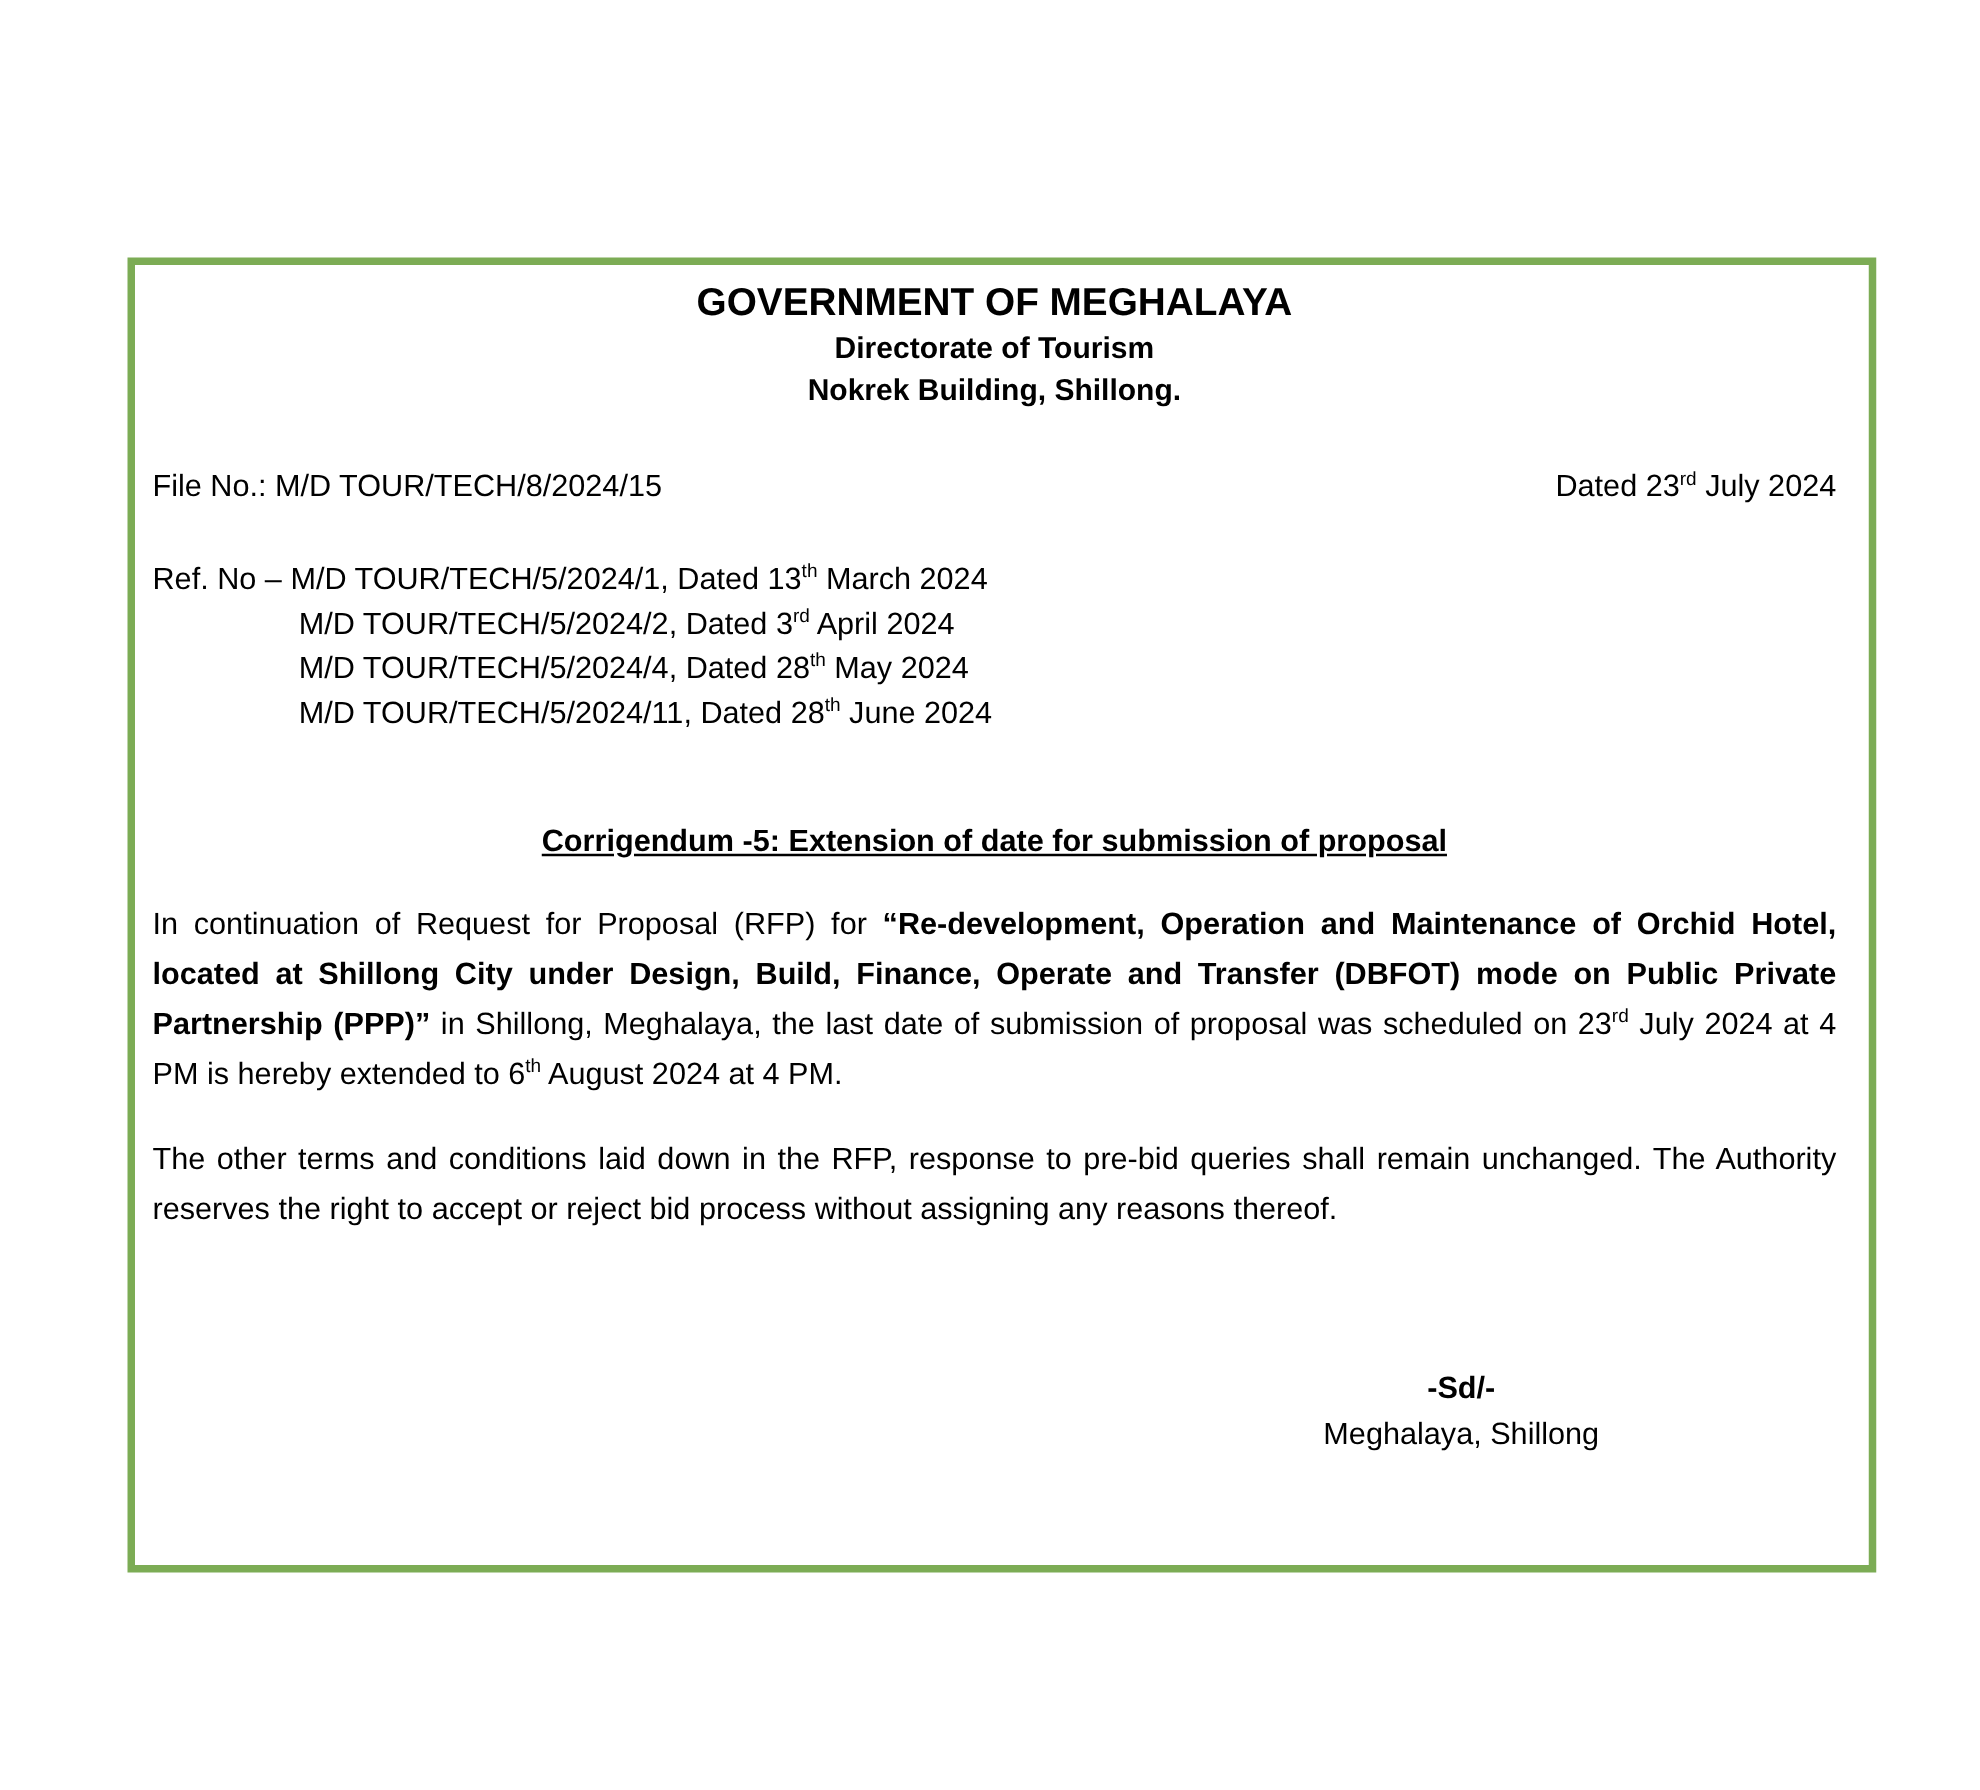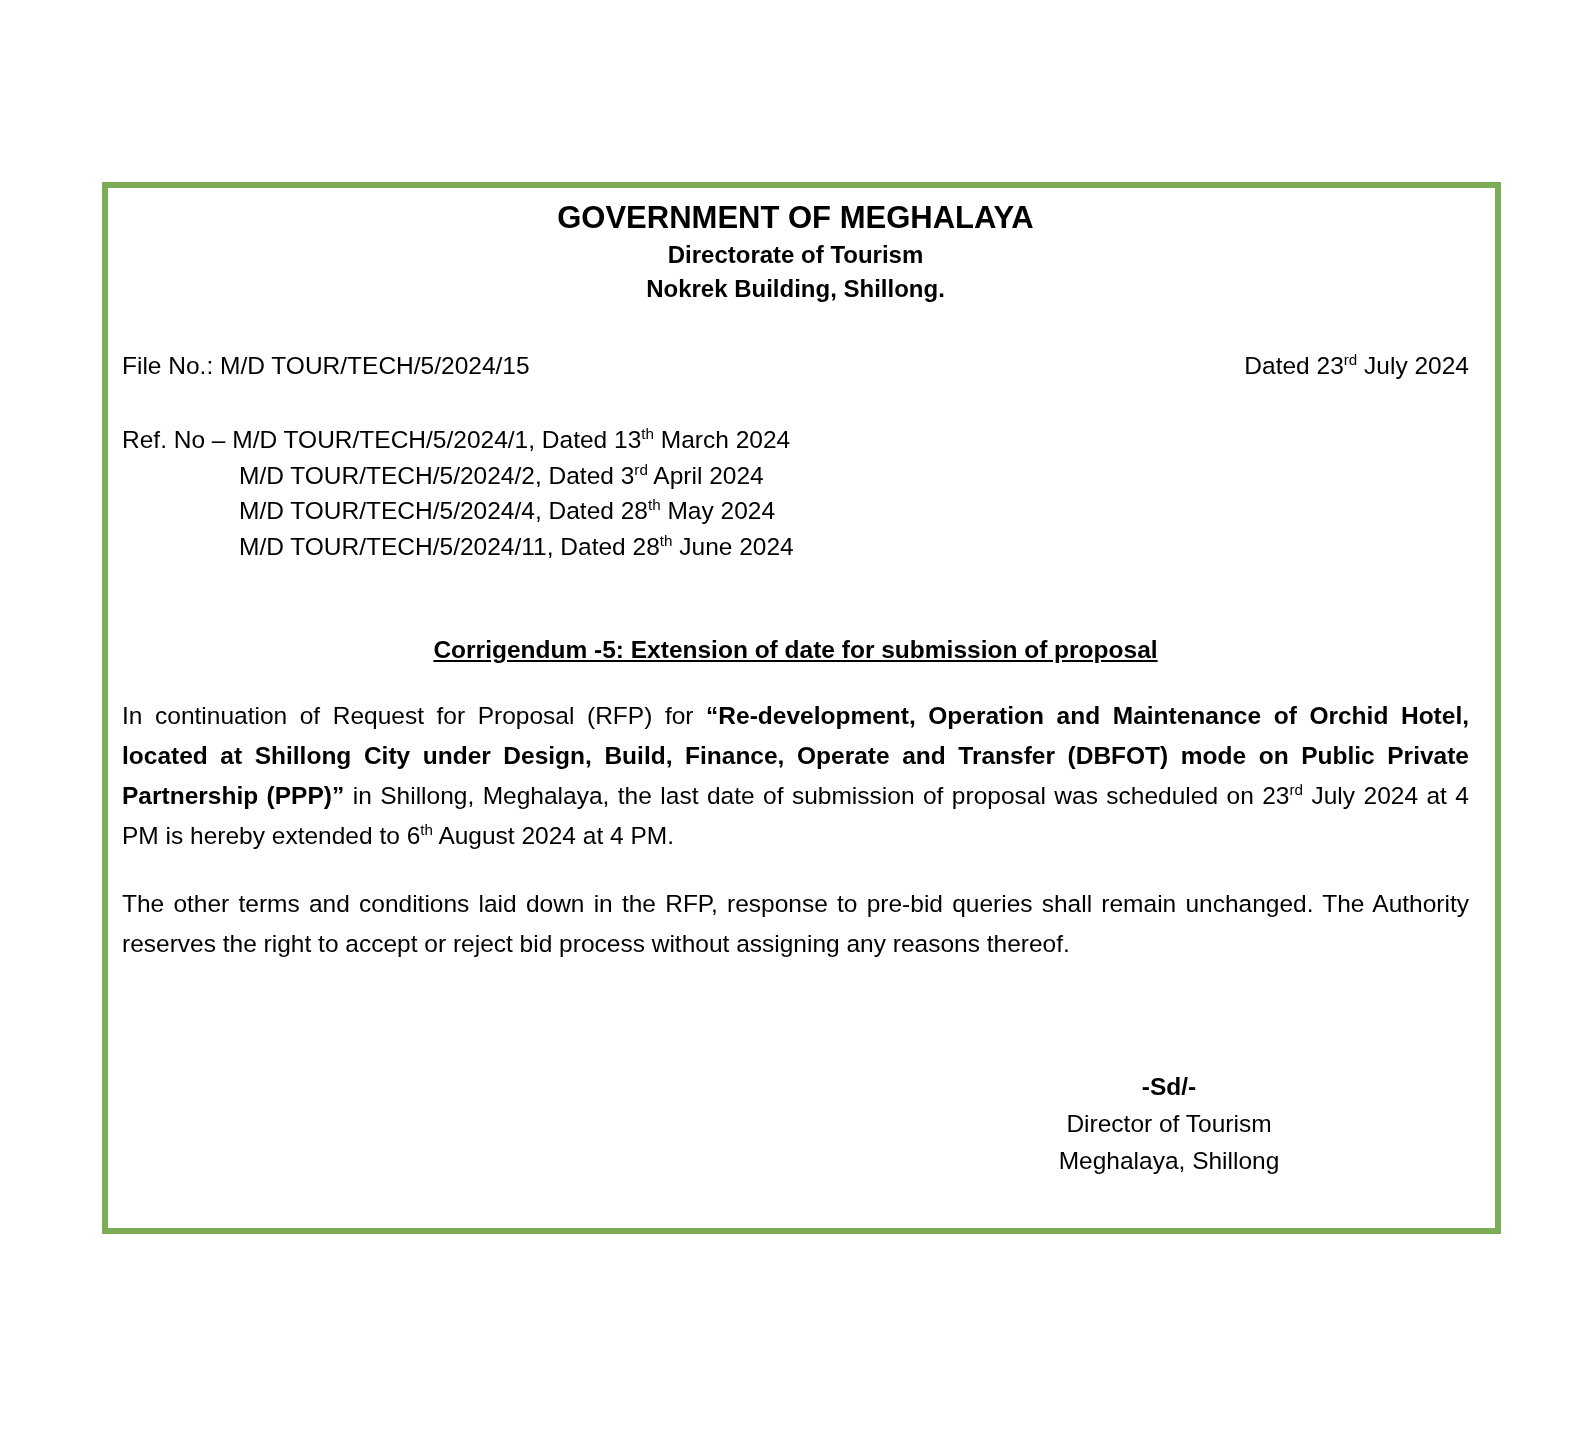--- a/index.html
+++ b/index.html
@@ -6,21 +6,21 @@
   html, body {
     width: 1584px;
     height: 1432px;
     background: #ffffff;
     font-family: "Liberation Sans", sans-serif;
     color: #000000;
   }
   .doc-box {
     position: absolute;
     left: 102px;
-    top: 182px;
+    top: 206px;
     width: 1399px;
     height: 1052px;
     border: 6px solid #7CAC55;
     background: #ffffff;
     padding: 10px 26px 18px 14px;
   }
   .header-block { text-align: center; }
   .doc-title {
     font-size: 31px;
     font-weight: bold;
@@ -82,36 +82,35 @@
 
 <div class="doc-box">
 
   <div class="header-block">
     <div class="doc-title">GOVERNMENT OF MEGHALAYA</div>
     <div class="doc-subtitle">Directorate of Tourism</div>
     <div class="doc-subtitle">Nokrek Building, Shillong.</div>
   </div>
 
   <div class="file-line">
-    <span>File No.: M/D TOUR/TECH/5/2024/15</span>
+    <span>File No.: M/D TOUR/TECH/8/2024/15</span>
     <span><span>Dated 23</span><sup>rd</sup><span> July 2024</span></span>
   </div>
 
   <div class="ref-block">
     <div class="ref-line"><span>Ref. No – </span><span><span>M/D TOUR/TECH/5/2024/1, Dated 13</span><sup>th</sup><span> March 2024</span></span></div>
     <div class="ref-line indent"><span>M/D TOUR/TECH/5/2024/2, Dated 3</span><sup>rd</sup><span> April 2024</span></div>
     <div class="ref-line indent"><span>M/D TOUR/TECH/5/2024/4, Dated 28</span><sup>th</sup><span> May 2024</span></div>
     <div class="ref-line indent"><span>M/D TOUR/TECH/5/2024/11, Dated 28</span><sup>th</sup><span> June 2024</span></div>
   </div>
 
   <div class="corrigendum-heading">Corrigendum -5: Extension of date for submission of proposal</div>
 
   <div class="body-para"><span>In continuation of Request for Proposal (RFP) for </span><span style="font-weight: bold;">“Re-development, Operation and Maintenance of Orchid Hotel, located at Shillong City under Design, Build, Finance, Operate and Transfer (DBFOT) mode on Public Private Partnership (PPP)”</span><span> in Shillong, Meghalaya, the last date of submission of proposal was scheduled on 23</span><sup>rd</sup><span> July 2024 at 4 PM is hereby extended to 6</span><sup>th</sup><span> August 2024 at 4 PM.</span></div>
 
   <div class="body-para second"><span>The other terms and conditions laid down in the RFP, response to pre-bid queries shall remain unchanged. The Authority reserves the right to accept or reject bid process without assigning any reasons thereof.</span></div>
 
   <div class="signature-block">
     <div class="sig-sd">-Sd/-</div>
-    <div>Director of Tourism</div>
     <div>Meghalaya, Shillong</div>
   </div>
 
 </div>
 
 </body></html>

